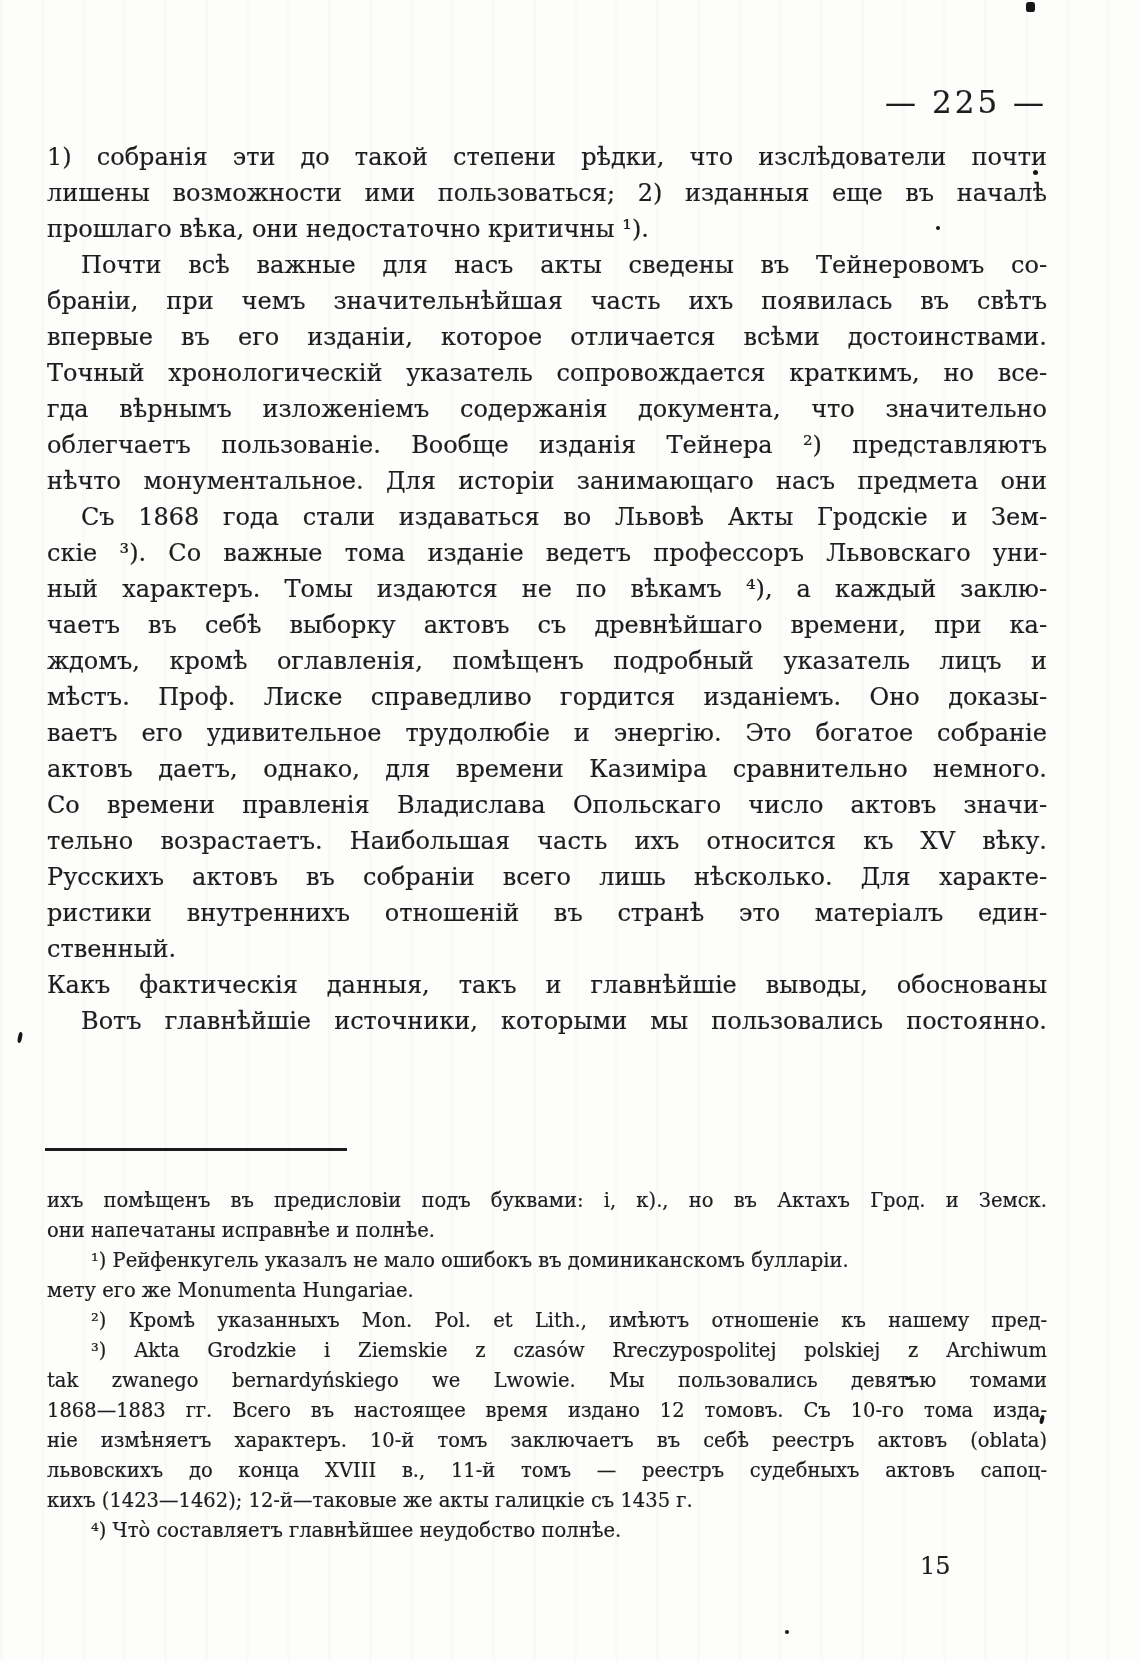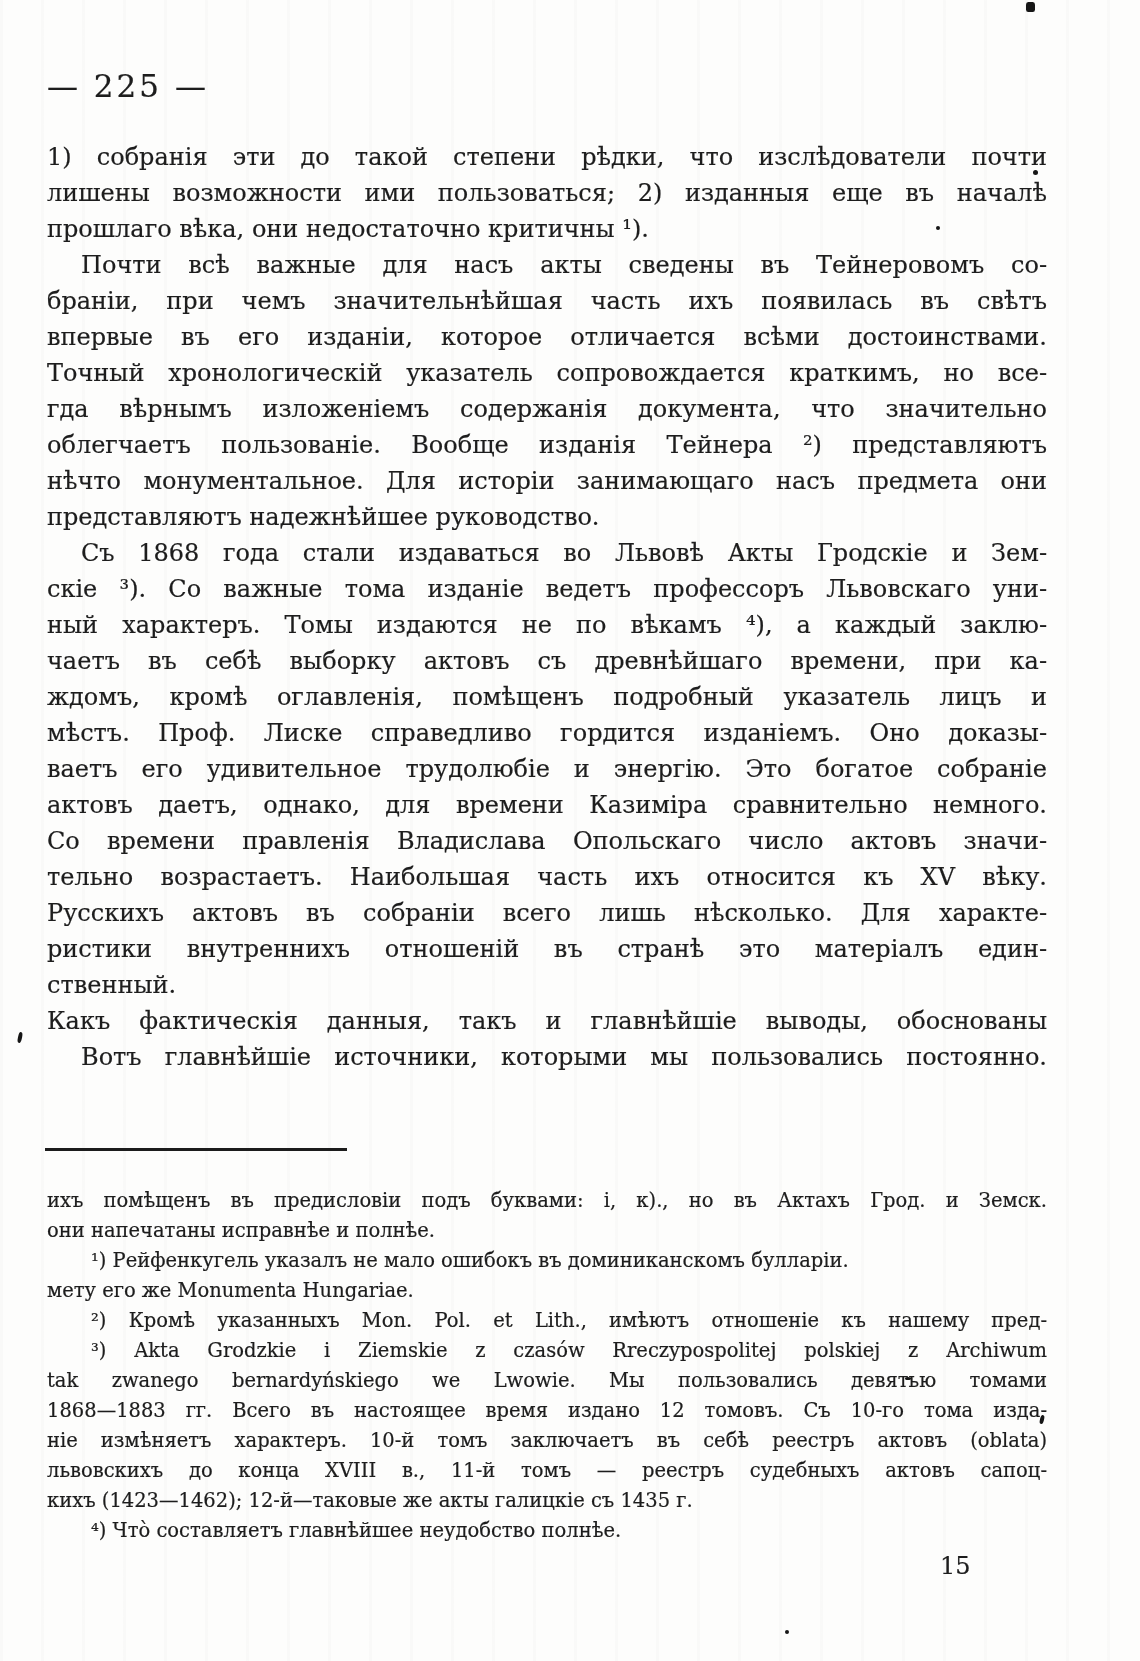--- a/index.html
+++ b/index.html
@@ -12,22 +12,22 @@
     background-image: repeating-linear-gradient(90deg,
       rgba(0,0,0,0.014) 0px, rgba(0,0,0,0.014) 3px,
       rgba(0,0,0,0) 3px, rgba(0,0,0,0) 41px);
     font-family: "DejaVu Serif", serif;
     color: #1d1d1d;
     overflow: hidden;
     -webkit-text-stroke: 0.2px #1d1d1d;
   }
   .header {
     position: absolute;
-    top: 68px; left: 47px; width: 1000px;
-    text-align: left;
+    top: 84px; left: 47px; width: 1000px;
+    text-align: right;
     font-size: 31px;
     letter-spacing: 3px;
     white-space: nowrap;
   }
   .main-text {
     position: absolute;
     top: 139px; left: 47px; width: 1000px;
     font-size: 24px;
     line-height: 36px;
   }
@@ -50,21 +50,20 @@
   .separator {
     position: absolute;
     top: 1148px; left: 45px;
     width: 302px; height: 3px;
     background: #1c1c1c;
   }
   .folio {
     position: absolute;
     top: 1552px; left: 920px;
     font-size: 24px;
-    margin-left: 20px;
   }
   .speck { position: absolute; background: #161616; }
   .speck.s1 { top: 2px;    left: 1026px; width: 9px; height: 10px; border-radius: 25%; }
   .speck.s2 { top: 170px;  left: 1033px; width: 5px; height: 5px;  border-radius: 50%; }
   .speck.s3 { top: 226px;  left: 936px;  width: 4px; height: 4px;  border-radius: 50%; }
   .speck.s4 { top: 1032px; left: 18px;   width: 4px; height: 11px; border-radius: 45%; transform: rotate(12deg); }
   .speck.s5 { top: 1415px; left: 1040px; width: 4px; height: 9px;  border-radius: 45%; transform: rotate(14deg); }
   .speck.s6 { top: 1377px; left: 905px;  width: 6px; height: 3px;  border-radius: 50%; }
   .speck.s7 { top: 1630px; left: 785px;  width: 4px; height: 4px;  border-radius: 50%; }
 </style>
@@ -79,21 +78,20 @@
     <div class="line">1) собранія эти до такой степени рѣдки, что изслѣдователи почти</div>
     <div class="line">лишены возможности ими пользоваться; 2) изданныя еще въ началѣ</div>
     <div class="line plain">прошлаго вѣка, они недостаточно критичны ¹).</div>
     <div class="line indent">Почти всѣ важные для насъ акты сведены въ Тейнеровомъ со-</div>
     <div class="line">браніи, при чемъ значительнѣйшая часть ихъ появилась въ свѣтъ</div>
     <div class="line">впервые въ его изданіи, которое отличается всѣми достоинствами.</div>
     <div class="line">Точный хронологическій указатель сопровождается краткимъ, но все-</div>
     <div class="line">гда вѣрнымъ изложеніемъ содержанія документа, что значительно</div>
     <div class="line">облегчаетъ пользованіе. Вообще изданія Тейнера ²) представляютъ</div>
     <div class="line">нѣчто монументальное. Для исторіи занимающаго насъ предмета они</div>
-    <div class="line plain">представляютъ надежнѣйшее руководство.</div>
     <div class="line indent">Съ 1868 года стали издаваться во Львовѣ Акты Гродскіе и Зем-</div>
     <div class="line">скіе ³). Со важные тома изданіе ведетъ профессоръ Львовскаго уни-</div>
     <div class="line">ный характеръ. Томы издаются не по вѣкамъ ⁴), а каждый заклю-</div>
     <div class="line">чаетъ въ себѣ выборку актовъ съ древнѣйшаго времени, при ка-</div>
     <div class="line">ждомъ, кромѣ оглавленія, помѣщенъ подробный указатель лицъ и</div>
     <div class="line">мѣстъ. Проф. Лиске справедливо гордится изданіемъ. Оно доказы-</div>
     <div class="line">ваетъ его удивительное трудолюбіе и энергію. Это богатое собраніе</div>
     <div class="line">актовъ даетъ, однако, для времени Казиміра сравнительно немного.</div>
     <div class="line">Со времени правленія Владислава Опольскаго число актовъ значи-</div>
     <div class="line">тельно возрастаетъ. Наибольшая часть ихъ относится къ XV вѣку.</div>

